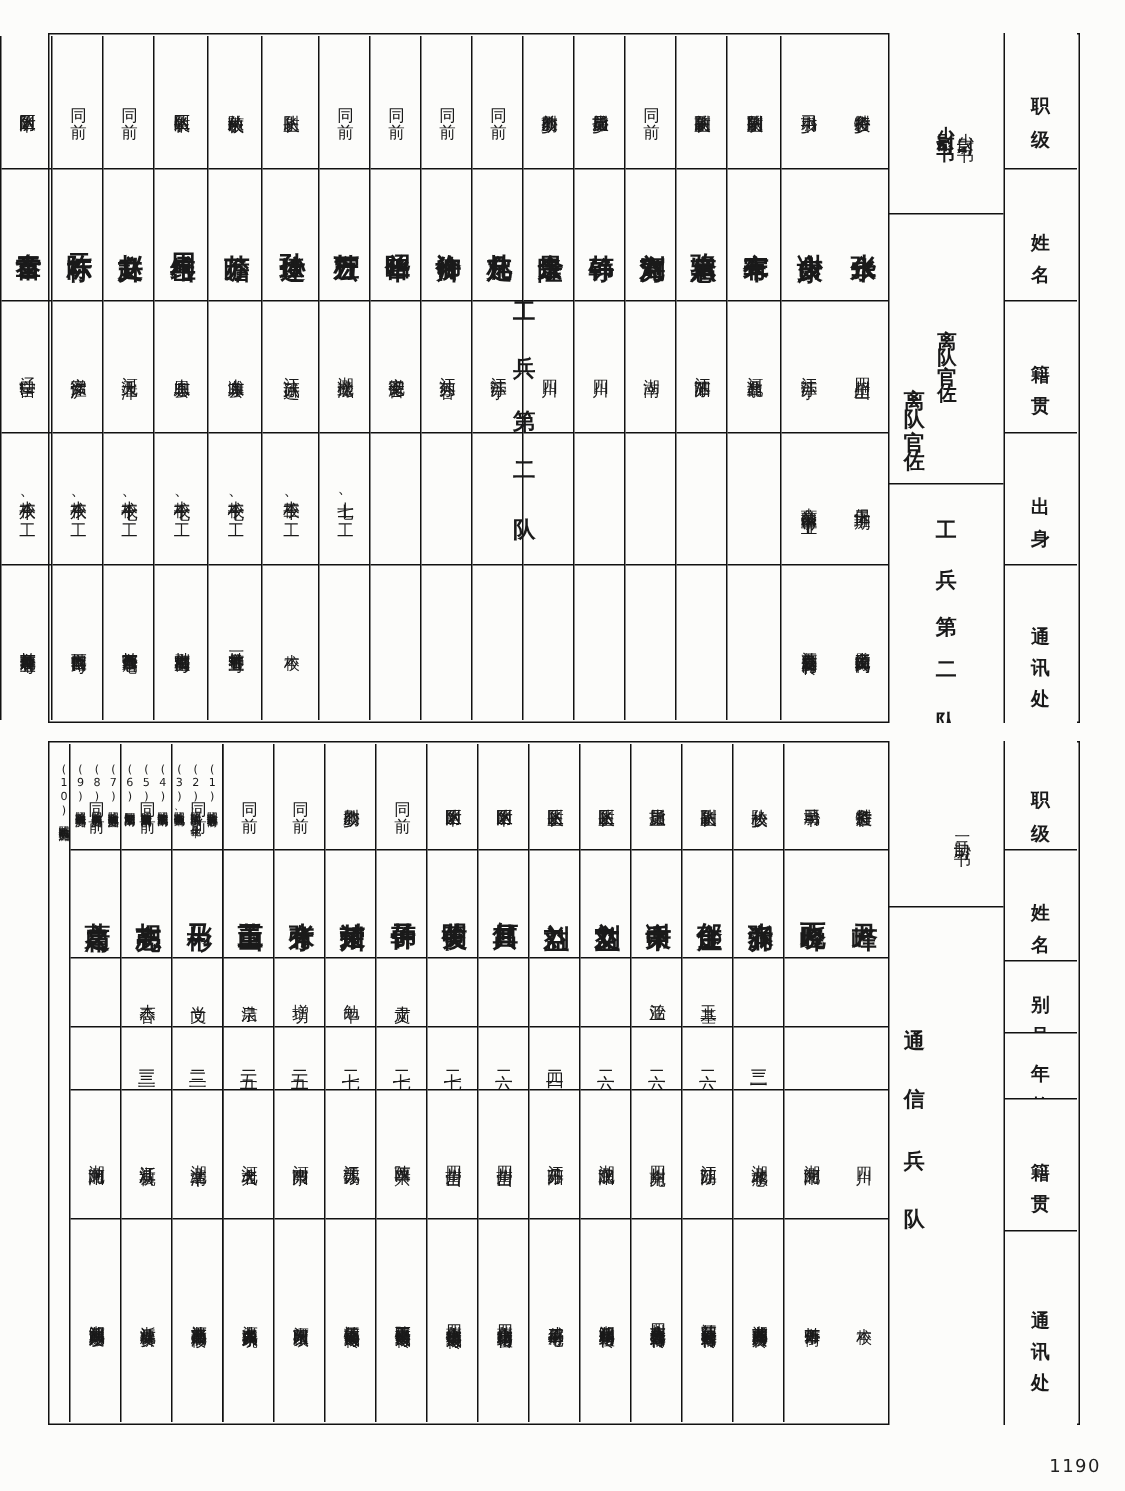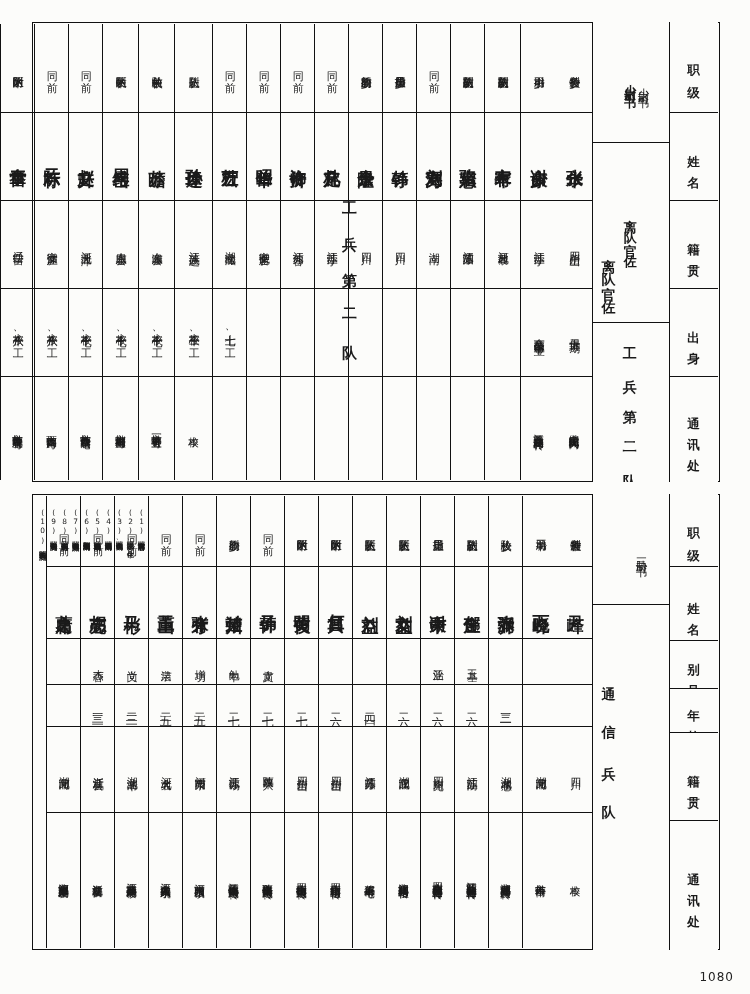--- a/index.html
+++ b/index.html
@@ -457,14 +457,14 @@
     <span class="vlabel" style="font-size:7.4px; line-height:1.35; letter-spacing:0.2px; margin-left:1px;">(5)疑照片说明姓名为河南濮阳</span>
     <span class="vlabel" style="font-size:7.4px; line-height:1.35; letter-spacing:0.2px; margin-left:1px;">(6)疑照上列姓名为河南濮阳</span>
     <span class="vlabel" style="font-size:7.4px; line-height:1.35; letter-spacing:0.2px; margin-left:1px;">(7)照片说明姓名为苏受灌洲</span>
     <span class="vlabel" style="font-size:7.4px; line-height:1.35; letter-spacing:0.2px; margin-left:1px;">(8)照片说明姓名为迈受洲</span>
     <span class="vlabel" style="font-size:7.4px; line-height:1.35; letter-spacing:0.2px; margin-left:1px;">(9)照片说明姓名为逊受洲</span>
     <span class="vlabel" style="font-size:7.4px; line-height:1.35; letter-spacing:0.2px; margin-left:1px;">(10)照片说明姓名为迈受洲</span>
   </div>
 
   <div style="position:absolute; left:148px; top:496px; width:1px; height:452px; background:#111;"></div>
 
-  <div class="pageno">1080</div>
+  <div class="pageno">1190</div>
 </div>
 
 </body></html>

